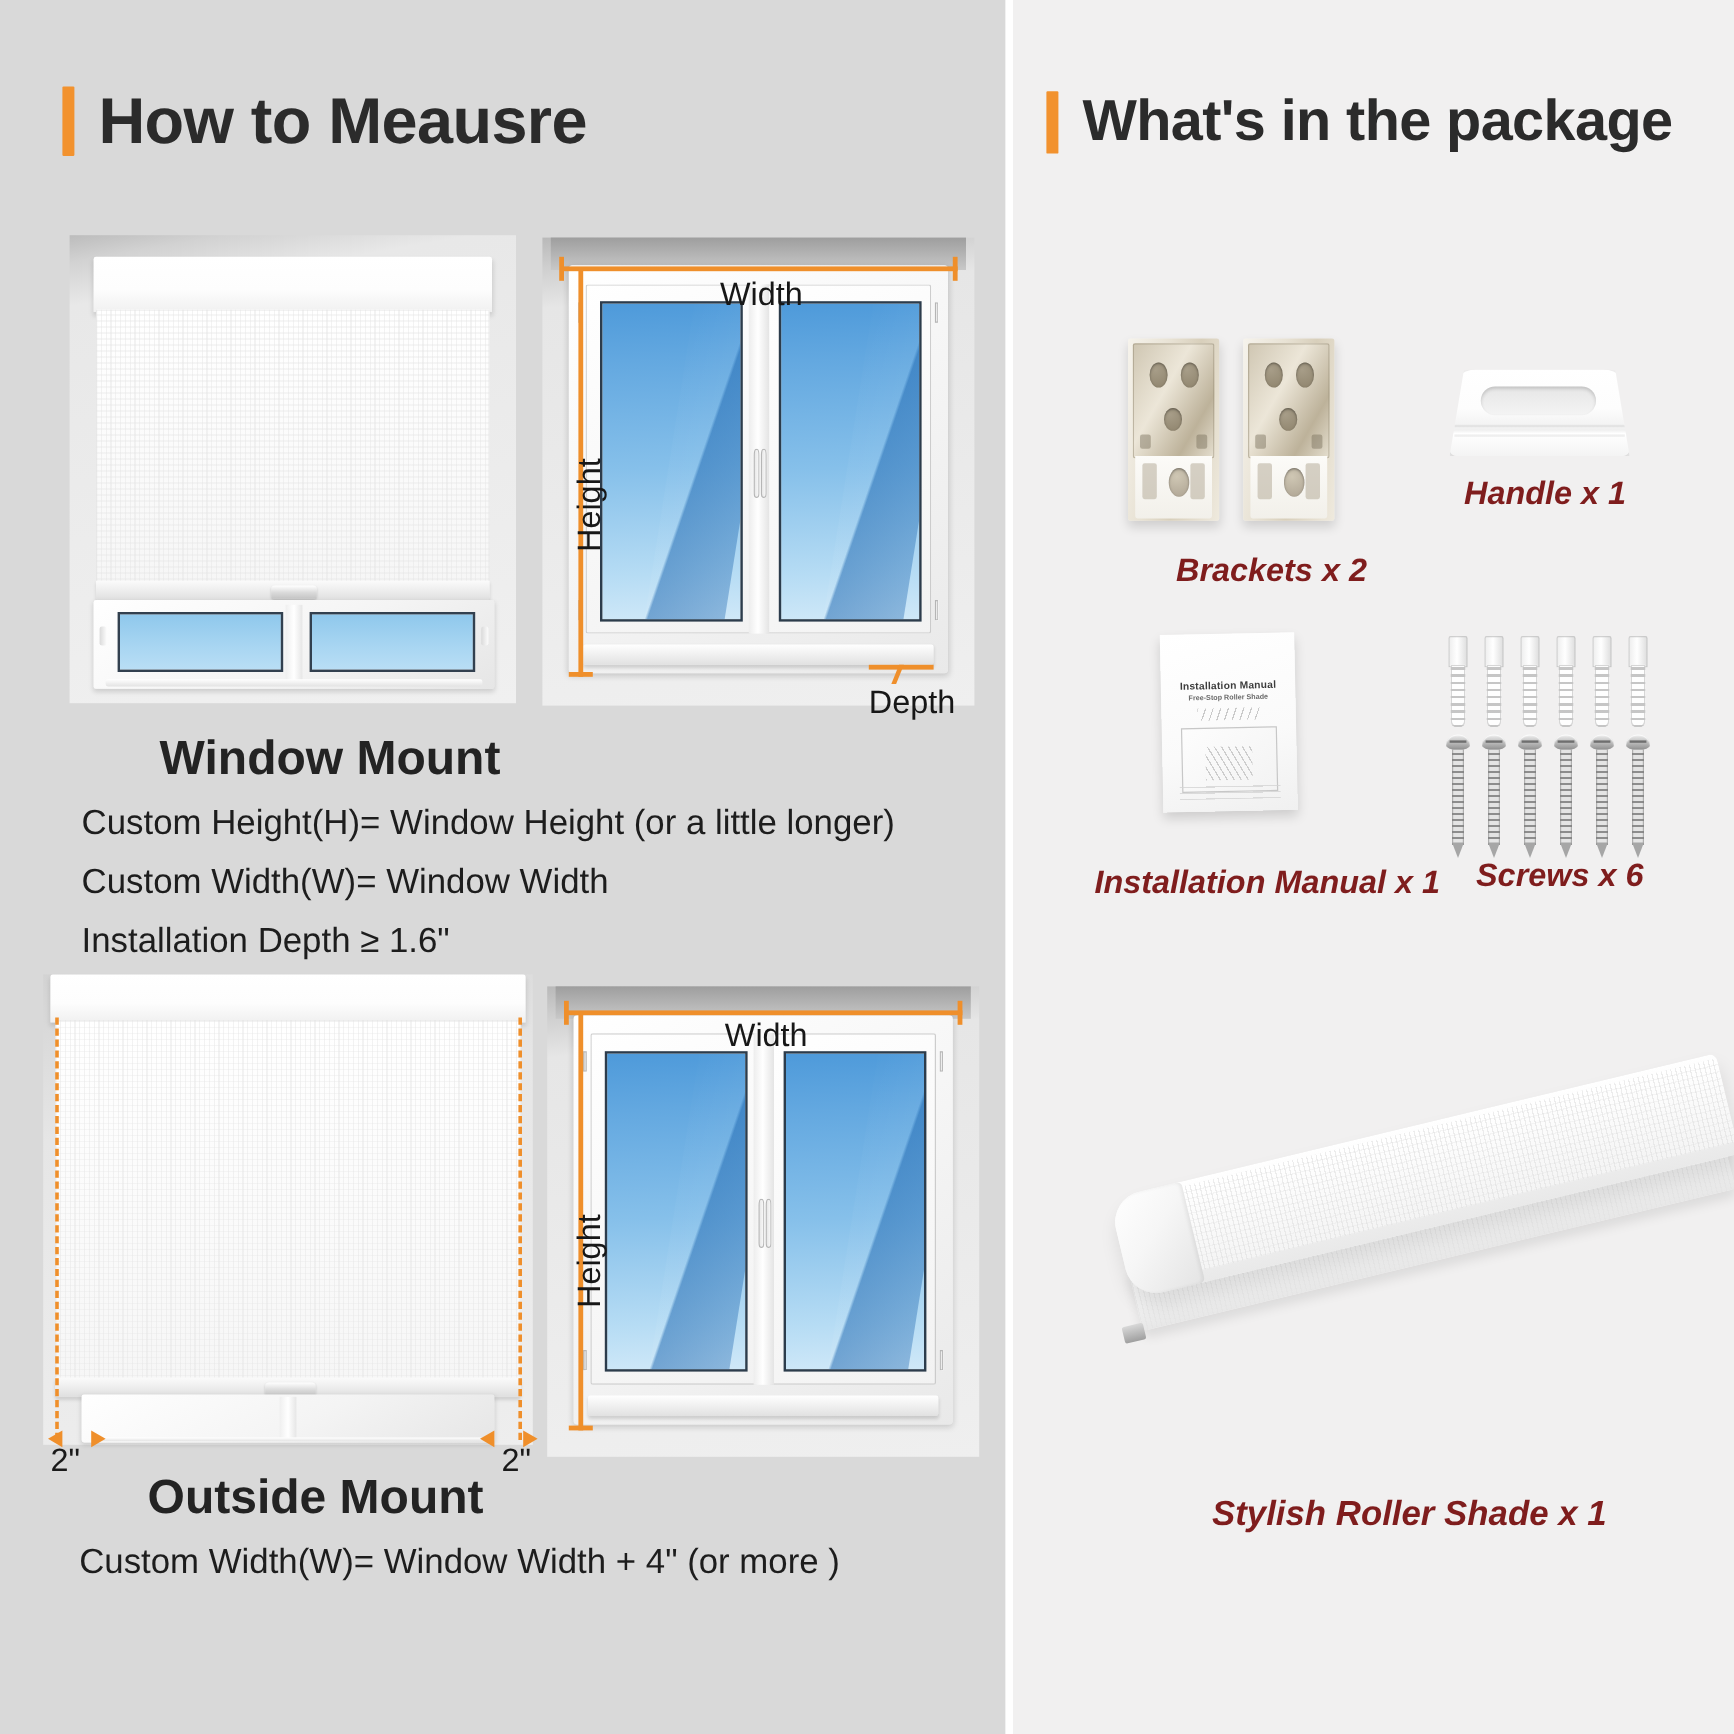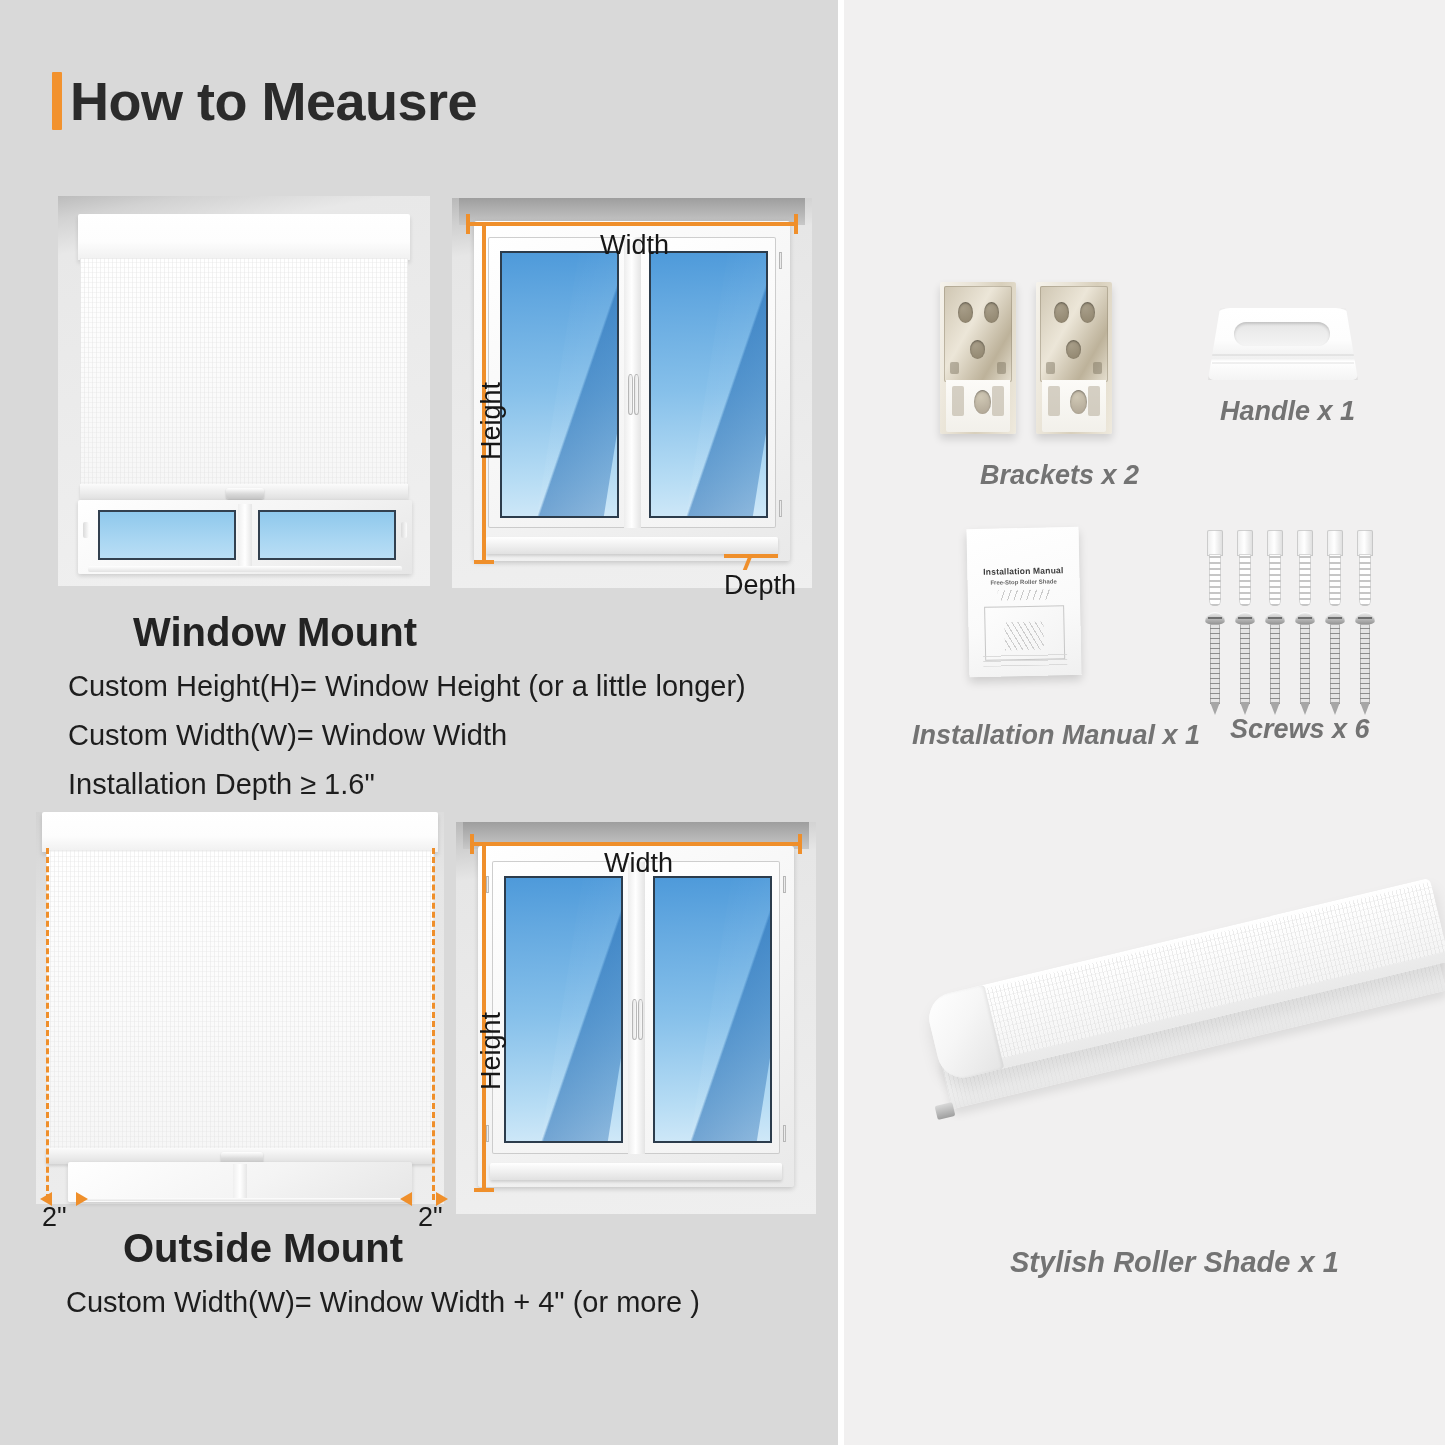--- a/index.html
+++ b/index.html
@@ -10,21 +10,21 @@
     overflow:hidden;
   }
   .page{position:relative;width:1445px;height:1445px;overflow:hidden;background:#fff;}
 
   
   .panel-left{position:absolute;left:0;top:0;width:838px;height:1445px;background:#d9d9d9;}
   .panel-right{position:absolute;left:844px;top:0;width:601px;height:1445px;background:#f1f0f0;}
   .panel-divider{position:absolute;left:838px;top:0;width:6px;height:1445px;background:#ffffff;}
 
   
-  .heading{position:absolute;display:flex;align-items:center;gap:8px;}
+  .heading{position:absolute;display:flex;align-items:center;gap:20px;}
   .heading .bar{width:10px;height:58px;background:#f2922e;border-radius:1px;flex:0 0 auto;}
   .heading .htxt{
     font-size:54px;font-weight:bold;color:#2b2b2b;
     letter-spacing:-0.5px;white-space:nowrap;line-height:1;
   }
   #head-left{left:52px;top:72px;}
   #head-right{left:872px;top:76px;}
   #head-right .bar{height:52px;}
   #head-right .htxt{font-size:48px;}
 
@@ -163,21 +163,21 @@
   }
   .mount-lines{position:absolute;}
   .mount-lines p{
     margin:0 0 12px 0;font-size:29px;color:#1d1d1d;
     white-space:nowrap;line-height:1.28;
   }
 
   
   .pkg-label{
     position:absolute;font-size:27px;font-weight:bold;font-style:italic;
-    color:#737373;white-space:nowrap;
+    color:#7f1d1d;white-space:nowrap;
   }
 
   
   .bracket{
     position:absolute;width:76px;height:152px;
     background:linear-gradient(100deg,#f6f3ec 0%,#e8e2d4 35%,#d8cfbb 60%,#efeade 100%);
     box-shadow:0 5px 9px rgba(0,0,0,.14);
     border-radius:2px;
   }
   .bracket .bk-top{
@@ -458,20 +458,24 @@
   </div>
 
   <div class="mount-title" style="left:123px;top:1226px;">Outside Mount</div>
   <div class="mount-lines" style="left:66px;top:1284px;">
     <p>Custom Width(W)= Window Width + 4" (or more )</p>
   </div>
 
   <div class="panel-right"></div>
   <div class="panel-divider"></div>
 
+  <div class="heading" id="head-right">
+    <span class="bar"></span>
+    <span class="htxt">What's in the package</span>
+  </div>
 
   <div class="bracket" style="left:940px;top:282px;">
     <div class="bk-top">
       <div class="hole" style="left:14px;top:16px;width:15px;height:21px;"></div>
       <div class="hole" style="left:40px;top:16px;width:15px;height:21px;"></div>
       <div class="hole" style="left:26px;top:54px;width:15px;height:19px;"></div>
       <div class="slot" style="left:6px;top:76px;width:9px;height:12px;"></div>
       <div class="slot" style="right:6px;top:76px;width:9px;height:12px;"></div>
     </div>
     <div class="bk-foot">

